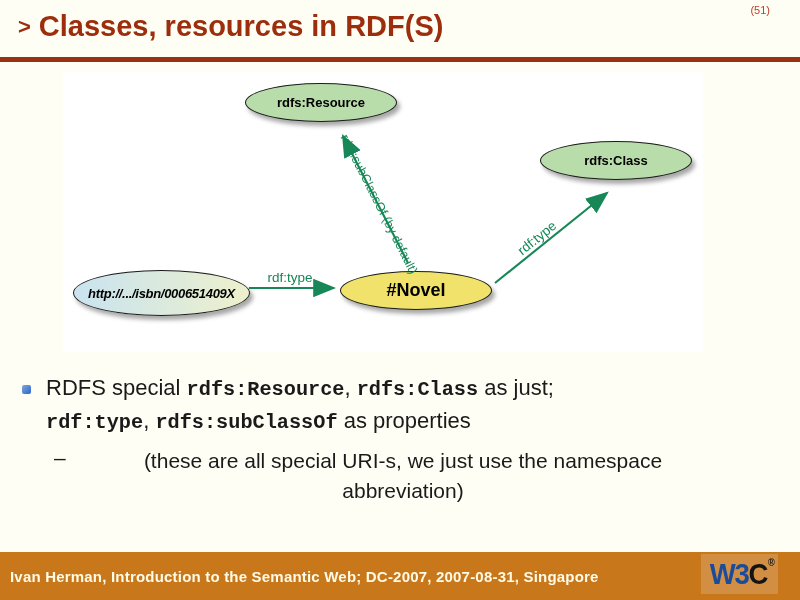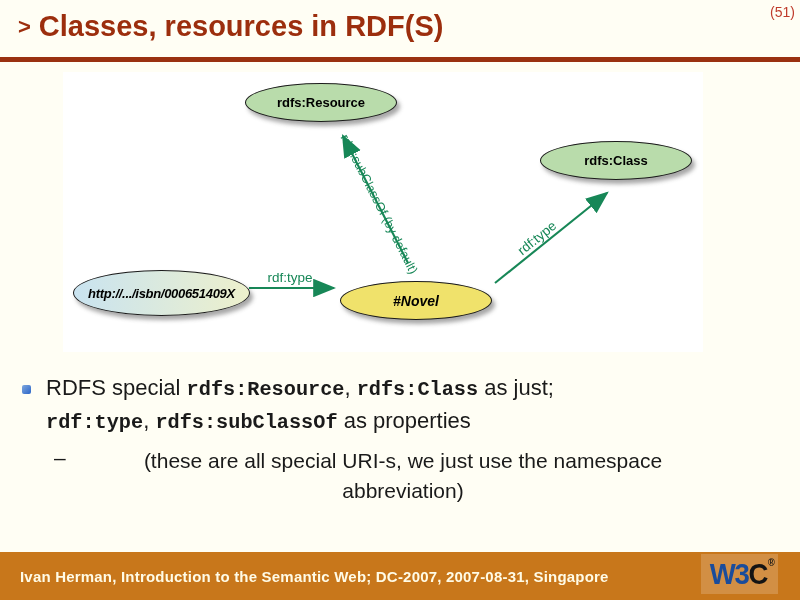--- a/index.html
+++ b/index.html
@@ -4,59 +4,59 @@
 <style>
   :root{
     --bg:#FFFEF4; --accent:#9C2E0D; --page-num:#BF3B2B; --arrow:#178757;
     --node-green:#B9DCAB; --node-yellow:#F0E26B; --node-blue-a:#C9E3F0; --node-blue-b:#EDF0CC;
     --footer-bar:#C8771B; --footer-text:#FFFBE6; --w3c-blue:#1A4C9B; --bullet:#2B65C8; --text:#1A1A1A;
   }
   html,body{margin:0;padding:0;}
   body{font-family:"Liberation Sans",sans-serif;}
   .slide{position:relative;width:800px;height:600px;background:var(--bg);overflow:hidden;}
 
-  .page-number{position:absolute;top:4px;right:5px;font-size:14px;color:var(--page-num);}
+  .page-number{position:absolute;top:4px;right:30px;font-size:11px;color:var(--page-num);}
 
   .slide-title{position:absolute;left:18px;top:10px;margin:0;color:var(--accent);
     font-weight:bold;font-size:29px;letter-spacing:0;text-align:right;}
   .title-chevron{font-size:22px;vertical-align:2px;margin-right:8px;}
   .title-rule{position:absolute;left:0;top:57px;width:800px;height:5px;background:#9A3110;}
 
   .diagram{position:absolute;left:63px;top:72px;width:640px;height:280px;background:#FFFFFF;}
   .diagram svg{position:absolute;left:0;top:0;}
   .edge{stroke:var(--arrow);stroke-width:2.1;fill:none;}
   .arrowhead{fill:var(--arrow);}
 
   .node{position:absolute;border:1.6px solid #1c1c1c;border-radius:50%;
     box-shadow:3px 4px 4px rgba(60,60,60,0.45);
     display:flex;align-items:center;justify-content:center;
     font-weight:bold;font-size:13px;color:#000;}
   .node-resource{left:182px;top:11px;width:150px;height:37px;background:var(--node-green);}
   .node-class{left:477px;top:69px;width:150px;height:37px;background:var(--node-green);}
-  .node-novel{left:277px;top:209px;width:150px;height:37px;background:var(--node-yellow);font-style:italic;font-size:14px;}
+  .node-novel{left:277px;top:199px;width:150px;height:37px;background:var(--node-yellow);font-size:18px;}
   .node-isbn{left:10px;top:198px;width:175px;height:44px;
     background:linear-gradient(90deg,var(--node-blue-a),var(--node-blue-b));
     font-style:italic;font-size:13px;letter-spacing:-0.3px;}
 
   .edge-label{position:absolute;color:var(--arrow);white-space:nowrap;font-size:13.5px;}
   .label-type1{left:227px;top:205px;transform:translate(-50%,-50%);}
   .label-subclass{left:287px;top:60px;font-size:12.5px;transform:rotate(63deg);transform-origin:0 0;}
   .label-type2{left:474px;top:166px;transform:translate(-50%,-50%) rotate(-39deg);}
 
   .content{position:absolute;left:0;top:364px;width:800px;color:var(--text);}
   .bullet-marker{position:absolute;left:22px;top:21px;width:9px;height:9px;border-radius:2px;
     background:linear-gradient(135deg,#7FA8DE,var(--bullet));}
   .bullet-text{position:absolute;left:46px;top:8px;width:720px;font-size:22px;line-height:31px;}
   .mono{font-family:"Liberation Mono",monospace;font-weight:700;font-size:0.92em;}
   .sub-dash{position:absolute;left:54px;top:82px;font-size:21px;}
   .sub-text{position:absolute;left:73px;top:82px;width:660px;font-size:21px;line-height:30px;text-align:center;}
 
   .footer{position:absolute;left:0;top:552px;width:800px;height:48px;background:var(--footer-bar);
     display:flex;align-items:center;}
-  .footer-text{color:var(--footer-text);font-weight:bold;font-size:15px;letter-spacing:0.2px;padding-left:20px;}
+  .footer-text{color:var(--footer-text);font-weight:bold;font-size:15px;letter-spacing:0.2px;padding-left:10px;}
   .w3c-logo{position:absolute;left:701px;top:2px;width:77px;height:40px;
     background:rgba(255,255,255,0.18);display:flex;align-items:center;justify-content:flex-end;}
   .w3c-logo .wordmark{font-weight:bold;font-size:30px;letter-spacing:-1.5px;transform:scaleX(0.92);}
   .w3c-logo .w3{color:var(--w3c-blue);}
   .w3c-logo .c{color:#141414;}
   .w3c-logo .reg{font-size:10px;color:#141414;vertical-align:18px;letter-spacing:0;margin-left:1px;}
 </style>
 </head>
 <body>
 

